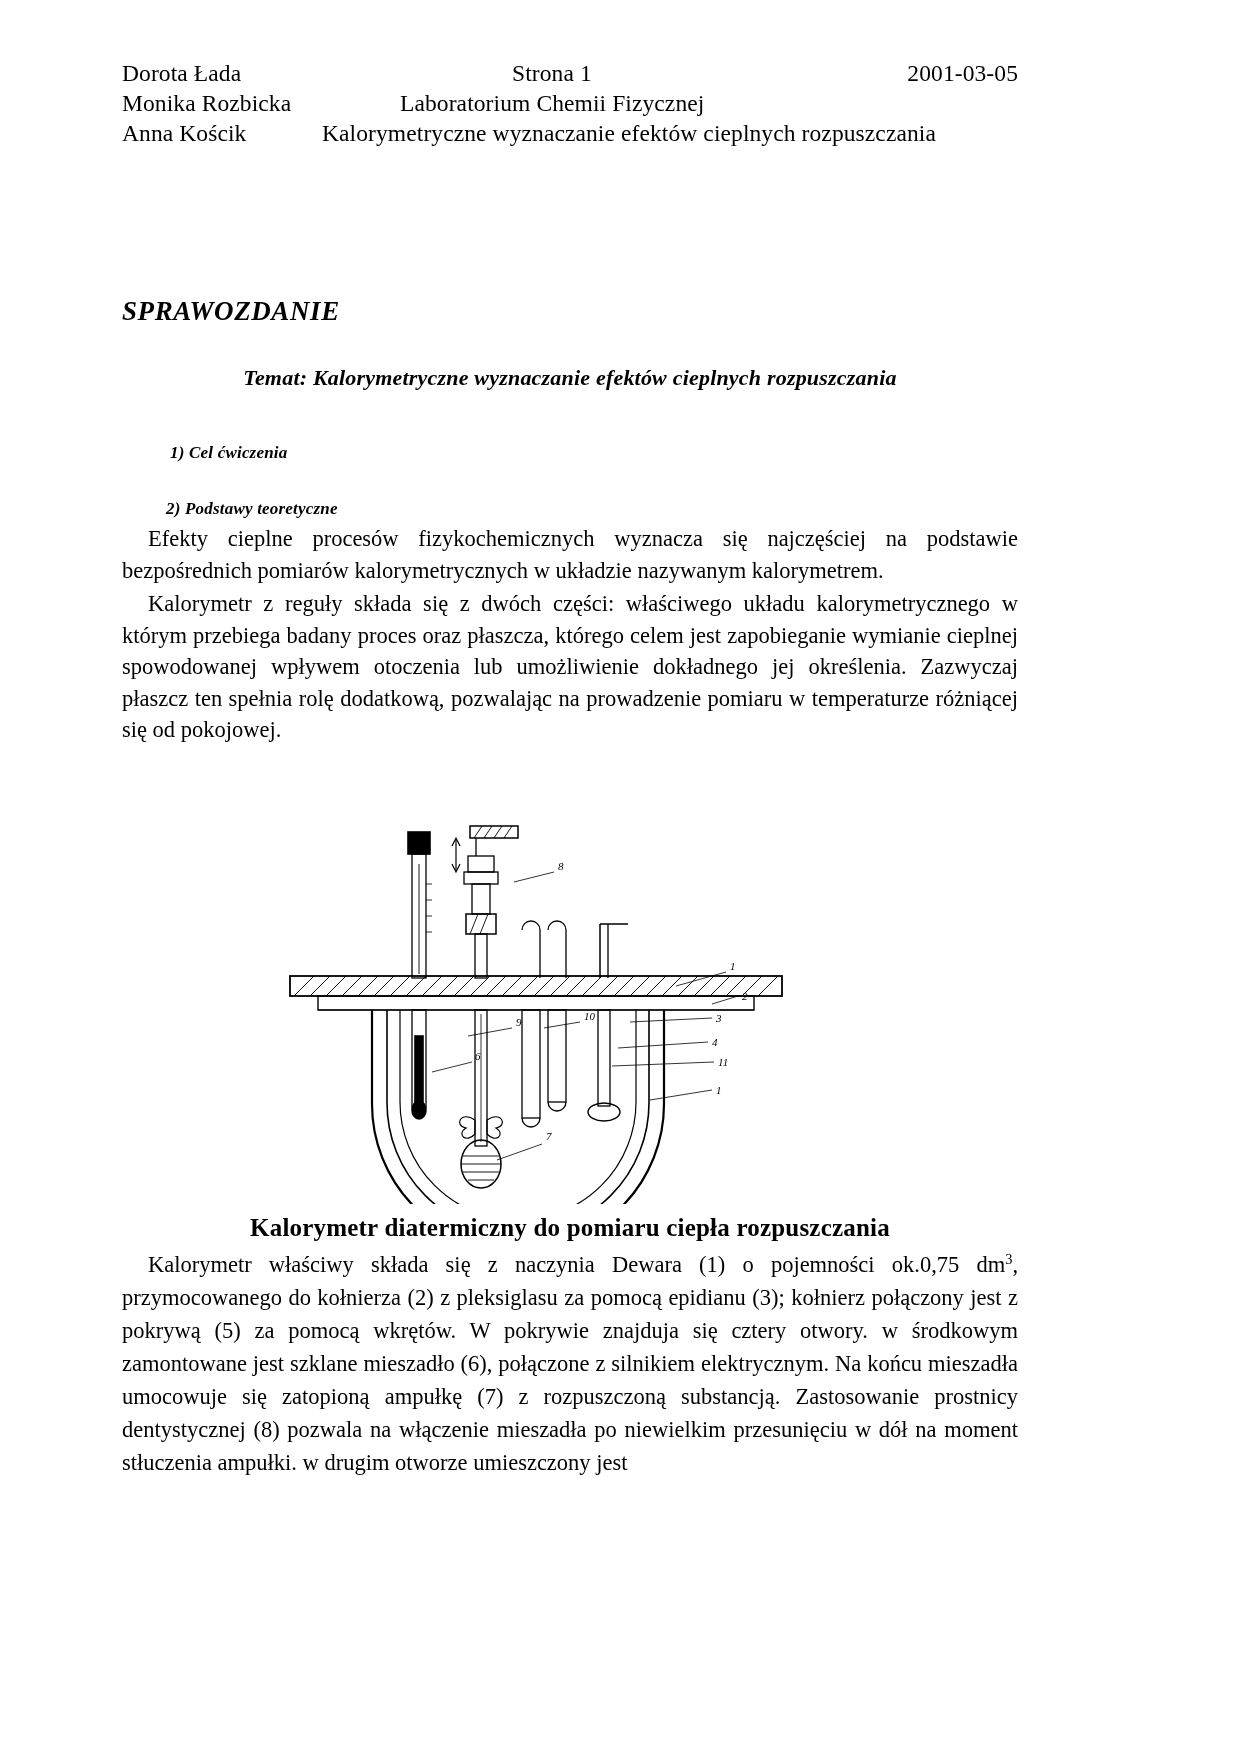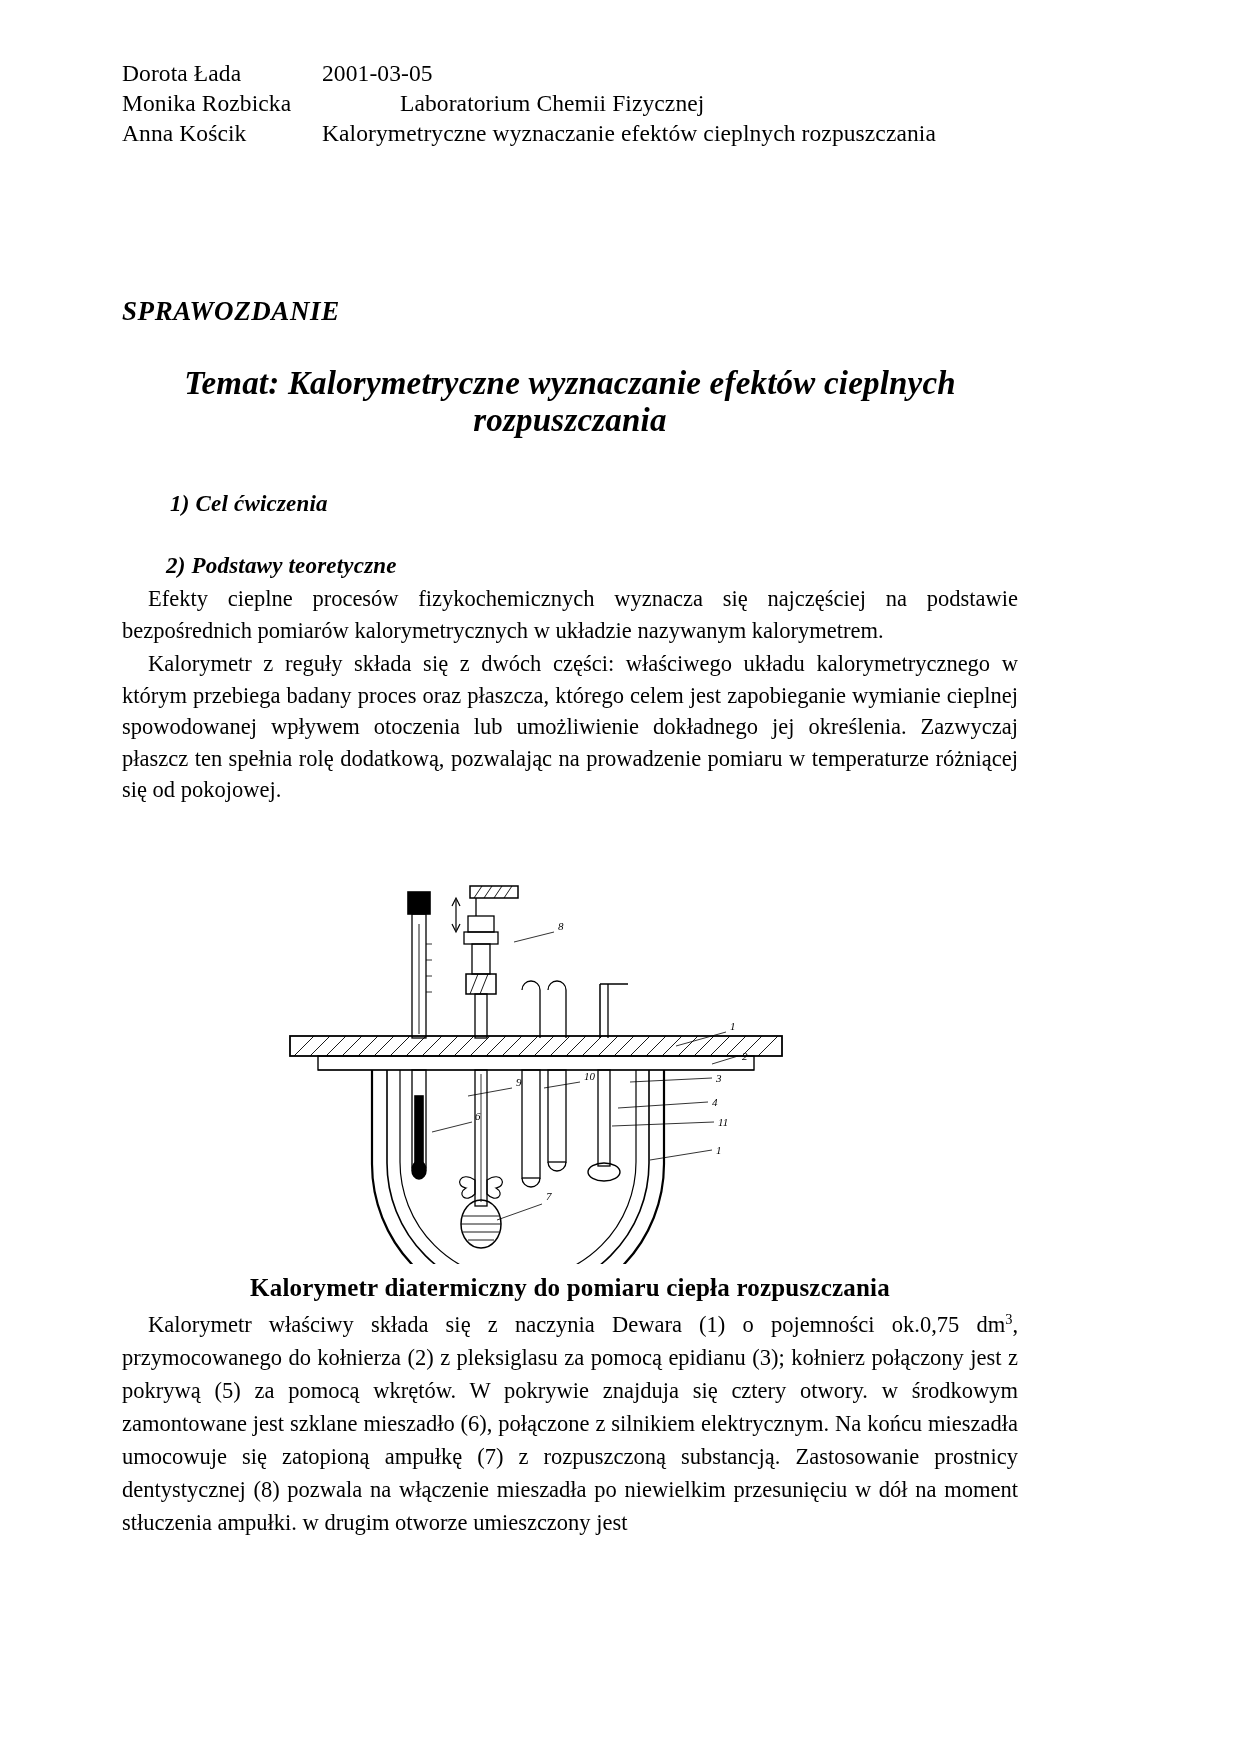--- a/index.html
+++ b/index.html
@@ -55,30 +55,30 @@
     font-weight: bold;
     font-style: italic;
     font-size: 27px;
     letter-spacing: 0.6px;
     margin-top: 148px;
   }
   .topic-line {
     text-align: center;
     font-weight: bold;
     font-style: italic;
-    font-size: 33px;
+    font-size: 22px;
     margin-top: 38px;
     letter-spacing: 0.2px;
   }
 
   
   .sec-heading {
     font-weight: bold;
     font-style: italic;
-    font-size: 23px;
+    font-size: 17px;
     letter-spacing: 0.2px;
   }
   .sec-1 { margin-top: 52px; margin-left: 48px; }
   .sec-2 { margin-top: 36px; margin-left: 44px; }
 
   
   .body-para {
     font-size: 22.5px;
     line-height: 31.5px;
     text-align: justify;
@@ -115,20 +115,21 @@
 </style>
 </head>
 <body>
 
 <div class="page">
   <div class="content">
 
     <div class="doc-header">
       <div class="hdr-row hdr-row-1">
         <span class="hdr-author">Dorota Łada</span>
+        <span class="hdr-mid">Strona 1</span>
         <span class="hdr-date">2001-03-05</span>
       </div>
       <div class="hdr-row hdr-row-2">
         <span class="hdr-author">Monika Rozbicka</span>
         <span class="hdr-mid">Laboratorium Chemii Fizycznej</span>
       </div>
       <div class="hdr-row hdr-row-3">
         <span class="hdr-author">Anna Kościk</span>
         <span class="hdr-mid">Kalorymetryczne wyznaczanie efektów cieplnych rozpuszczania</span>
       </div>

